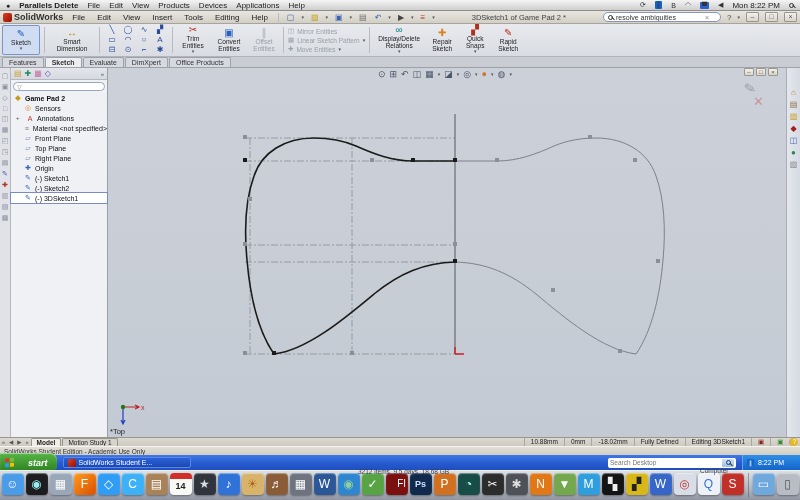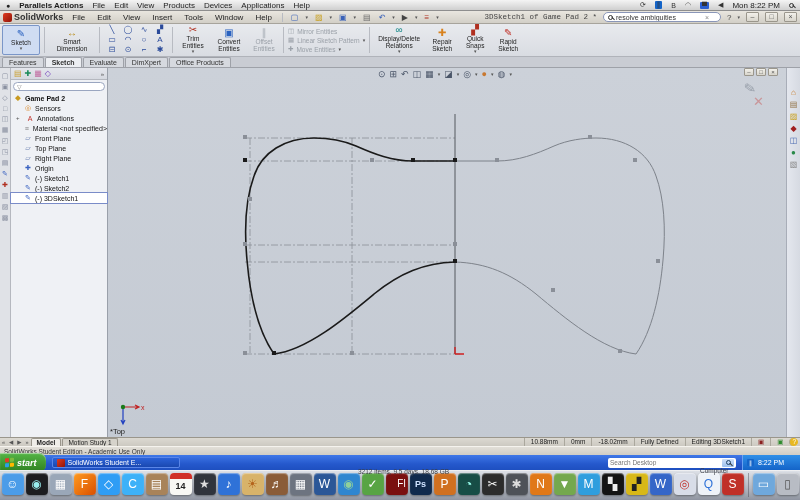--- a/index.html
+++ b/index.html
@@ -14,21 +14,21 @@
   .flagic{background:#2b5fd0;color:#f5d020;font-size:6px;padding:0 2px;border-radius:1px;}
   .mag{width:5px;height:5px;border:1.2px solid #333;border-radius:50%;position:relative;display:inline-block;}
   .mag::after{content:"";position:absolute;width:4px;height:1.4px;background:#333;transform:rotate(45deg);right:-3px;bottom:-1px;}
   
   #titlebar{left:0;top:11px;width:800px;height:13px;background:linear-gradient(#e9e6df,#d2cfc7);border-bottom:1px solid #a7a49c;display:flex;align-items:center;font-size:8px;color:#222;padding:0 3px;gap:6px;z-index:25;}
   #swlogo{display:flex;align-items:center;gap:2px;font-weight:bold;font-size:9px;color:#333;}
   #swlogo .cube{width:9px;height:9px;background:linear-gradient(135deg,#e03c20,#8f1408);border-radius:2px;display:inline-block;}
   #titlebar .menu{padding:0 3px;}
   .tbico{font-size:8px;color:#3a62b8;padding:0 1px;}
   .caret{font-size:5px;color:#555;}
-  #doctitle{flex:1;text-align:right;color:#444;font-size:7.5px;font-family:Liberation Mono, monospace;}
+  #doctitle{flex:1;text-align:center;color:#444;font-size:7.5px;}
   #swsearch{background:#fff;border:1px solid #8a96b8;border-radius:7px;height:10px;width:118px;display:flex;align-items:center;gap:3px;padding:0 4px;font-size:7px;color:#333;}
   #swsearch input{border:none;outline:none;width:86px;font-size:7px;color:#333;background:transparent;}
   .winbtn{width:13px;height:10px;border:1px solid #9a968c;background:linear-gradient(#f2f0ea,#d8d5cc);font-size:7px;line-height:8px;text-align:center;color:#555;border-radius:1px;}
   
   #cmdbar{left:0;top:24px;width:800px;height:33px;background:linear-gradient(#e8eaee,#d9dce2);border-bottom:1px solid #b0b3ba;display:flex;align-items:stretch;padding:1px 2px;gap:3px;z-index:24;}
   .cmbtn{display:flex;flex-direction:column;align-items:center;justify-content:center;font-size:6.5px;color:#222;text-align:center;line-height:1.1;padding:1px 2px;}
   .cmbtn .ic{font-size:10px;line-height:10px;}
   .cmbtn.dis{color:#9aa0a8;}
   .cmbtn.dis .ic{color:#aab0b8;}
   .pressed{background:#cfdcf2;border:1px solid #7a96c8;border-radius:2px;}
@@ -61,21 +61,21 @@
   #taskpane{left:786px;top:0;width:14px;height:369px;background:linear-gradient(90deg,#e4e7ee,#d6dae2);border-left:1px solid #a8adb8;display:flex;flex-direction:column;align-items:center;padding-top:20px;gap:3px;font-size:8px;}
   
   #rowA{left:0;top:437px;width:800px;height:9px;background:linear-gradient(#dcd9d2,#ccc9c1);border-top:1px solid #9a968c;display:flex;align-items:center;font-size:6.5px;color:#222;z-index:22;}
   .navb{font-size:5.5px;color:#555;padding:0 2px;}
   .mtab{border:1px solid #9a968c;border-bottom:none;background:#d6d3cb;padding:0 5px;height:8px;line-height:8px;border-radius:2px 2px 0 0;margin-right:1px;}
   .mtab.act{background:#efede8;font-weight:bold;}
   #rowA .rcell{padding:0 6px;border-left:1px solid #aaa79d;height:8px;line-height:8px;}
   #rowB{left:0;top:446px;width:800px;height:9px;background:linear-gradient(#e2dfd8,#d0cdc5);border-top:1px solid #f5f3ee;font-size:6.5px;color:#333;line-height:9px;padding-left:4px;z-index:22;}
   
   #taskbar{left:0;top:455px;width:800px;height:15px;background:linear-gradient(#3f78e8,#2558cc 60%,#1e4fc0);display:flex;align-items:center;z-index:40;}
-  #startbtn{height:19px;background:linear-gradient(#55b546,#2e8020);border-radius:0 7px 7px 0;display:flex;align-items:center;gap:3px;padding:0 9px 0 5px;color:#fff;font-weight:bold;font-style:italic;font-size:9px;box-shadow:inset 0 1px 1px rgba(255,255,255,.5);}
+  #startbtn{height:19px;background:linear-gradient(#55b546,#2e8020);border-radius:0 7px 7px 0;display:flex;align-items:center;gap:14px;padding:0 9px 0 5px;color:#fff;font-weight:bold;font-style:italic;font-size:9px;box-shadow:inset 0 1px 1px rgba(255,255,255,.5);}
   .winflag{display:grid;grid-template-columns:4px 4px;grid-auto-rows:4px;gap:1px;transform:skewY(-5deg);}
   .winflag i{display:block;border-radius:1px;}
   #taskbtn{margin-left:6px;height:11px;width:128px;background:linear-gradient(#2b62d8,#1a48b0);border:1px solid #5a86e8;border-radius:2px;display:flex;align-items:center;gap:3px;padding:0 4px;color:#fff;font-size:7px;}
   #taskbtn .swi{width:8px;height:8px;background:linear-gradient(135deg,#e03c20,#8f1408);border-radius:1px;}
   #tsearch{margin-left:auto;width:128px;height:10px;background:#fff;border-radius:2px;display:flex;align-items:center;padding:0 2px;gap:2px;}
   #tsearch input{border:none;outline:none;flex:1;font-size:6.5px;color:#888;background:transparent;}
   #tsearch .magbtn{width:12px;height:8px;background:linear-gradient(#cfe0f8,#9cc0ee);border-radius:1px;display:flex;align-items:center;justify-content:center;}
   #tray{width:58px;height:15px;margin-left:6px;background:linear-gradient(#2f8fe8,#1464c8);border-left:1px solid #6aa0f0;display:flex;align-items:center;gap:4px;padding:0 4px;color:#fff;font-size:7px;}
   
   #dock{left:0;top:470px;width:800px;height:30px;background:linear-gradient(rgba(222,226,232,.95),rgba(168,173,183,.92) 70%,rgba(140,146,158,.95));border-top:1px solid rgba(255,255,255,.85);display:flex;align-items:flex-start;justify-content:center;gap:2px;padding-top:2px;z-index:50;}
@@ -85,21 +85,21 @@
   .dicon.cal::before{content:"";position:absolute;top:0;left:0;right:0;height:6px;background:#d03028;}
   .dicon.cal span{color:#222;font-size:9px;font-weight:bold;margin-top:5px;}
   .ddiv{width:1px;height:24px;background:rgba(60,60,70,.4);margin:0 2px;}
   .frag{position:absolute;font-size:6.5px;color:#3a3d44;z-index:60;white-space:nowrap;}
 </style>
 </head>
 <body>
 
 <div id="macbar" class="abs">
   <span style="font-size:7px;color:#222;">●</span>
-  <span class="app">Parallels Actions</span>
+  <span class="app">Parallels Delete</span>
   <span class="menu">File</span>
   <span class="menu">Edit</span>
   <span class="menu">View</span>
   <span class="menu">Products</span>
   <span class="menu">Devices</span>
   <span class="menu">Applications</span>
   <span class="menu">Help</span>
   <span class="spacer"></span>
   <span class="sic">⟳</span>
   <span class="sic pll">∥</span>
@@ -114,21 +114,21 @@
 <div id="titlebar" class="abs">
   <span id="swlogo">
       <span class="cube"></span>
       <span>SolidWorks</span>
     </span>
   <span class="menu">File</span>
   <span class="menu">Edit</span>
   <span class="menu">View</span>
   <span class="menu">Insert</span>
   <span class="menu">Tools</span>
-  <span class="menu">Window</span>
+  <span class="menu">Editing</span>
   <span class="menu">Help</span>
   <span class="vsep" style="height:9px;"></span>
   <span class="tbico">▢</span>
     <span class="caret">▾</span>
   <span class="tbico" style="color:#c8a020;">▨</span>
     <span class="caret">▾</span>
   <span class="tbico">▣</span>
     <span class="caret">▾</span>
   <span class="tbico" style="color:#666;">▤</span>
   <span class="tbico">↶</span>

